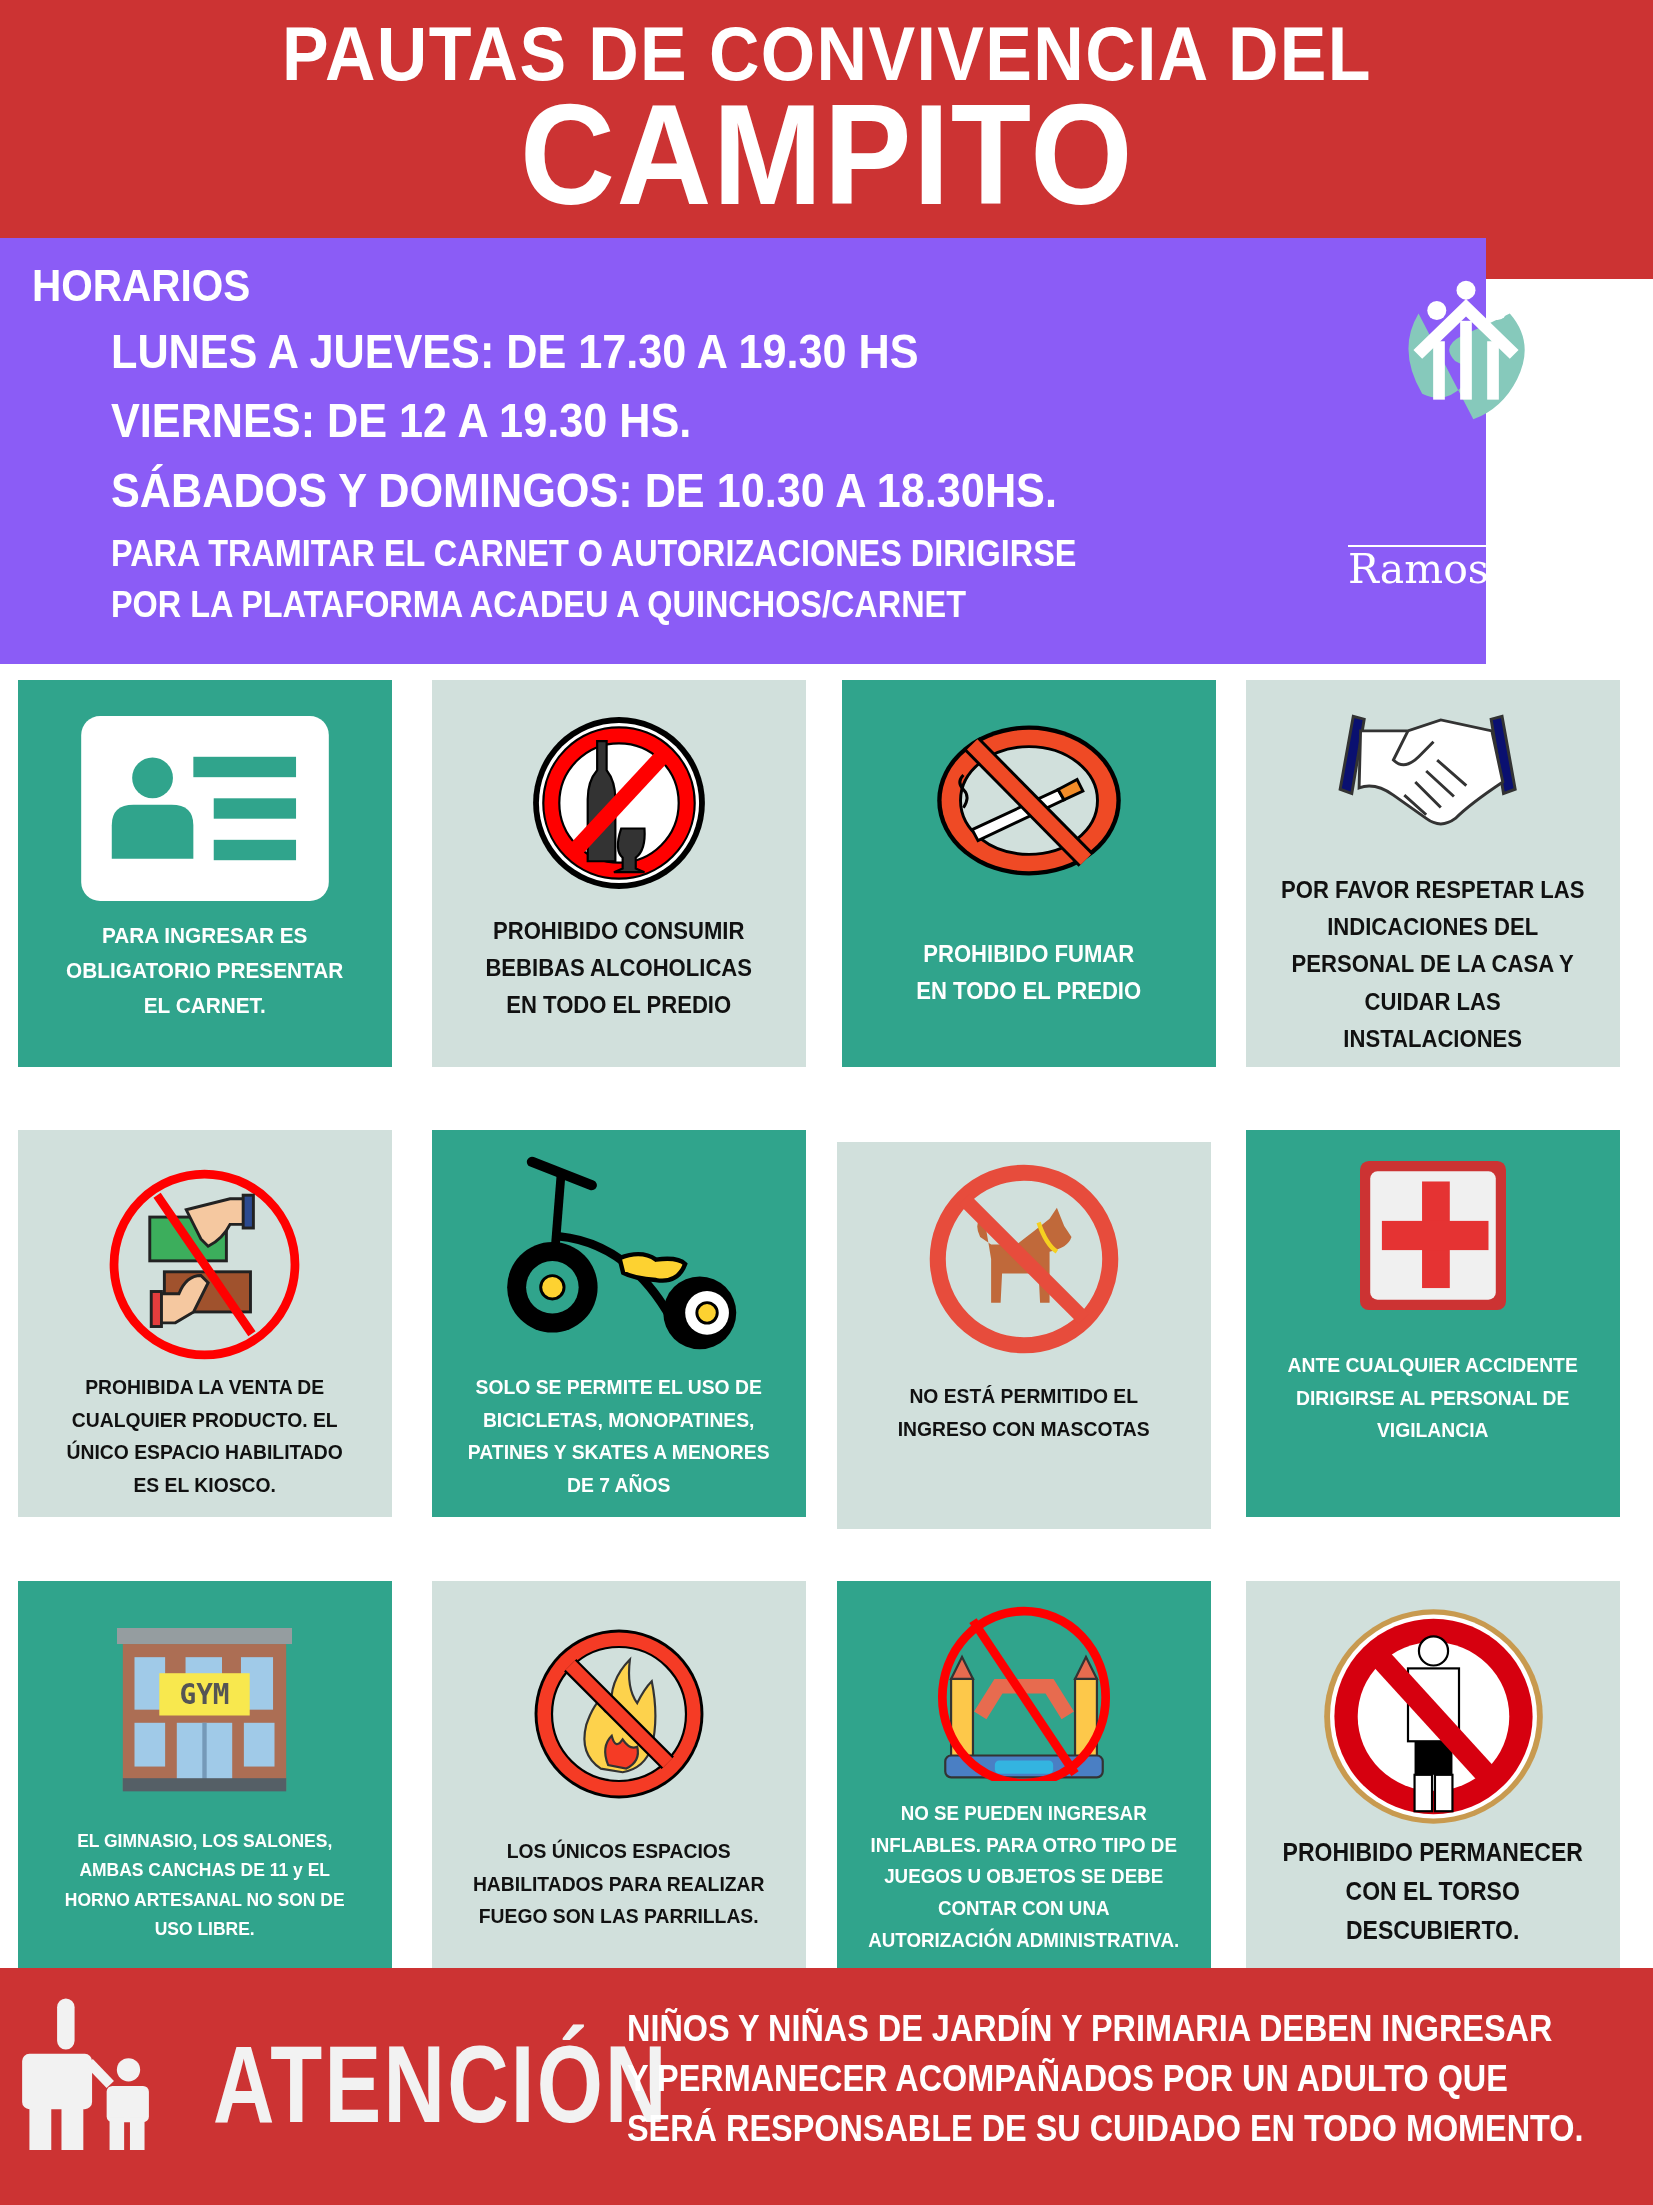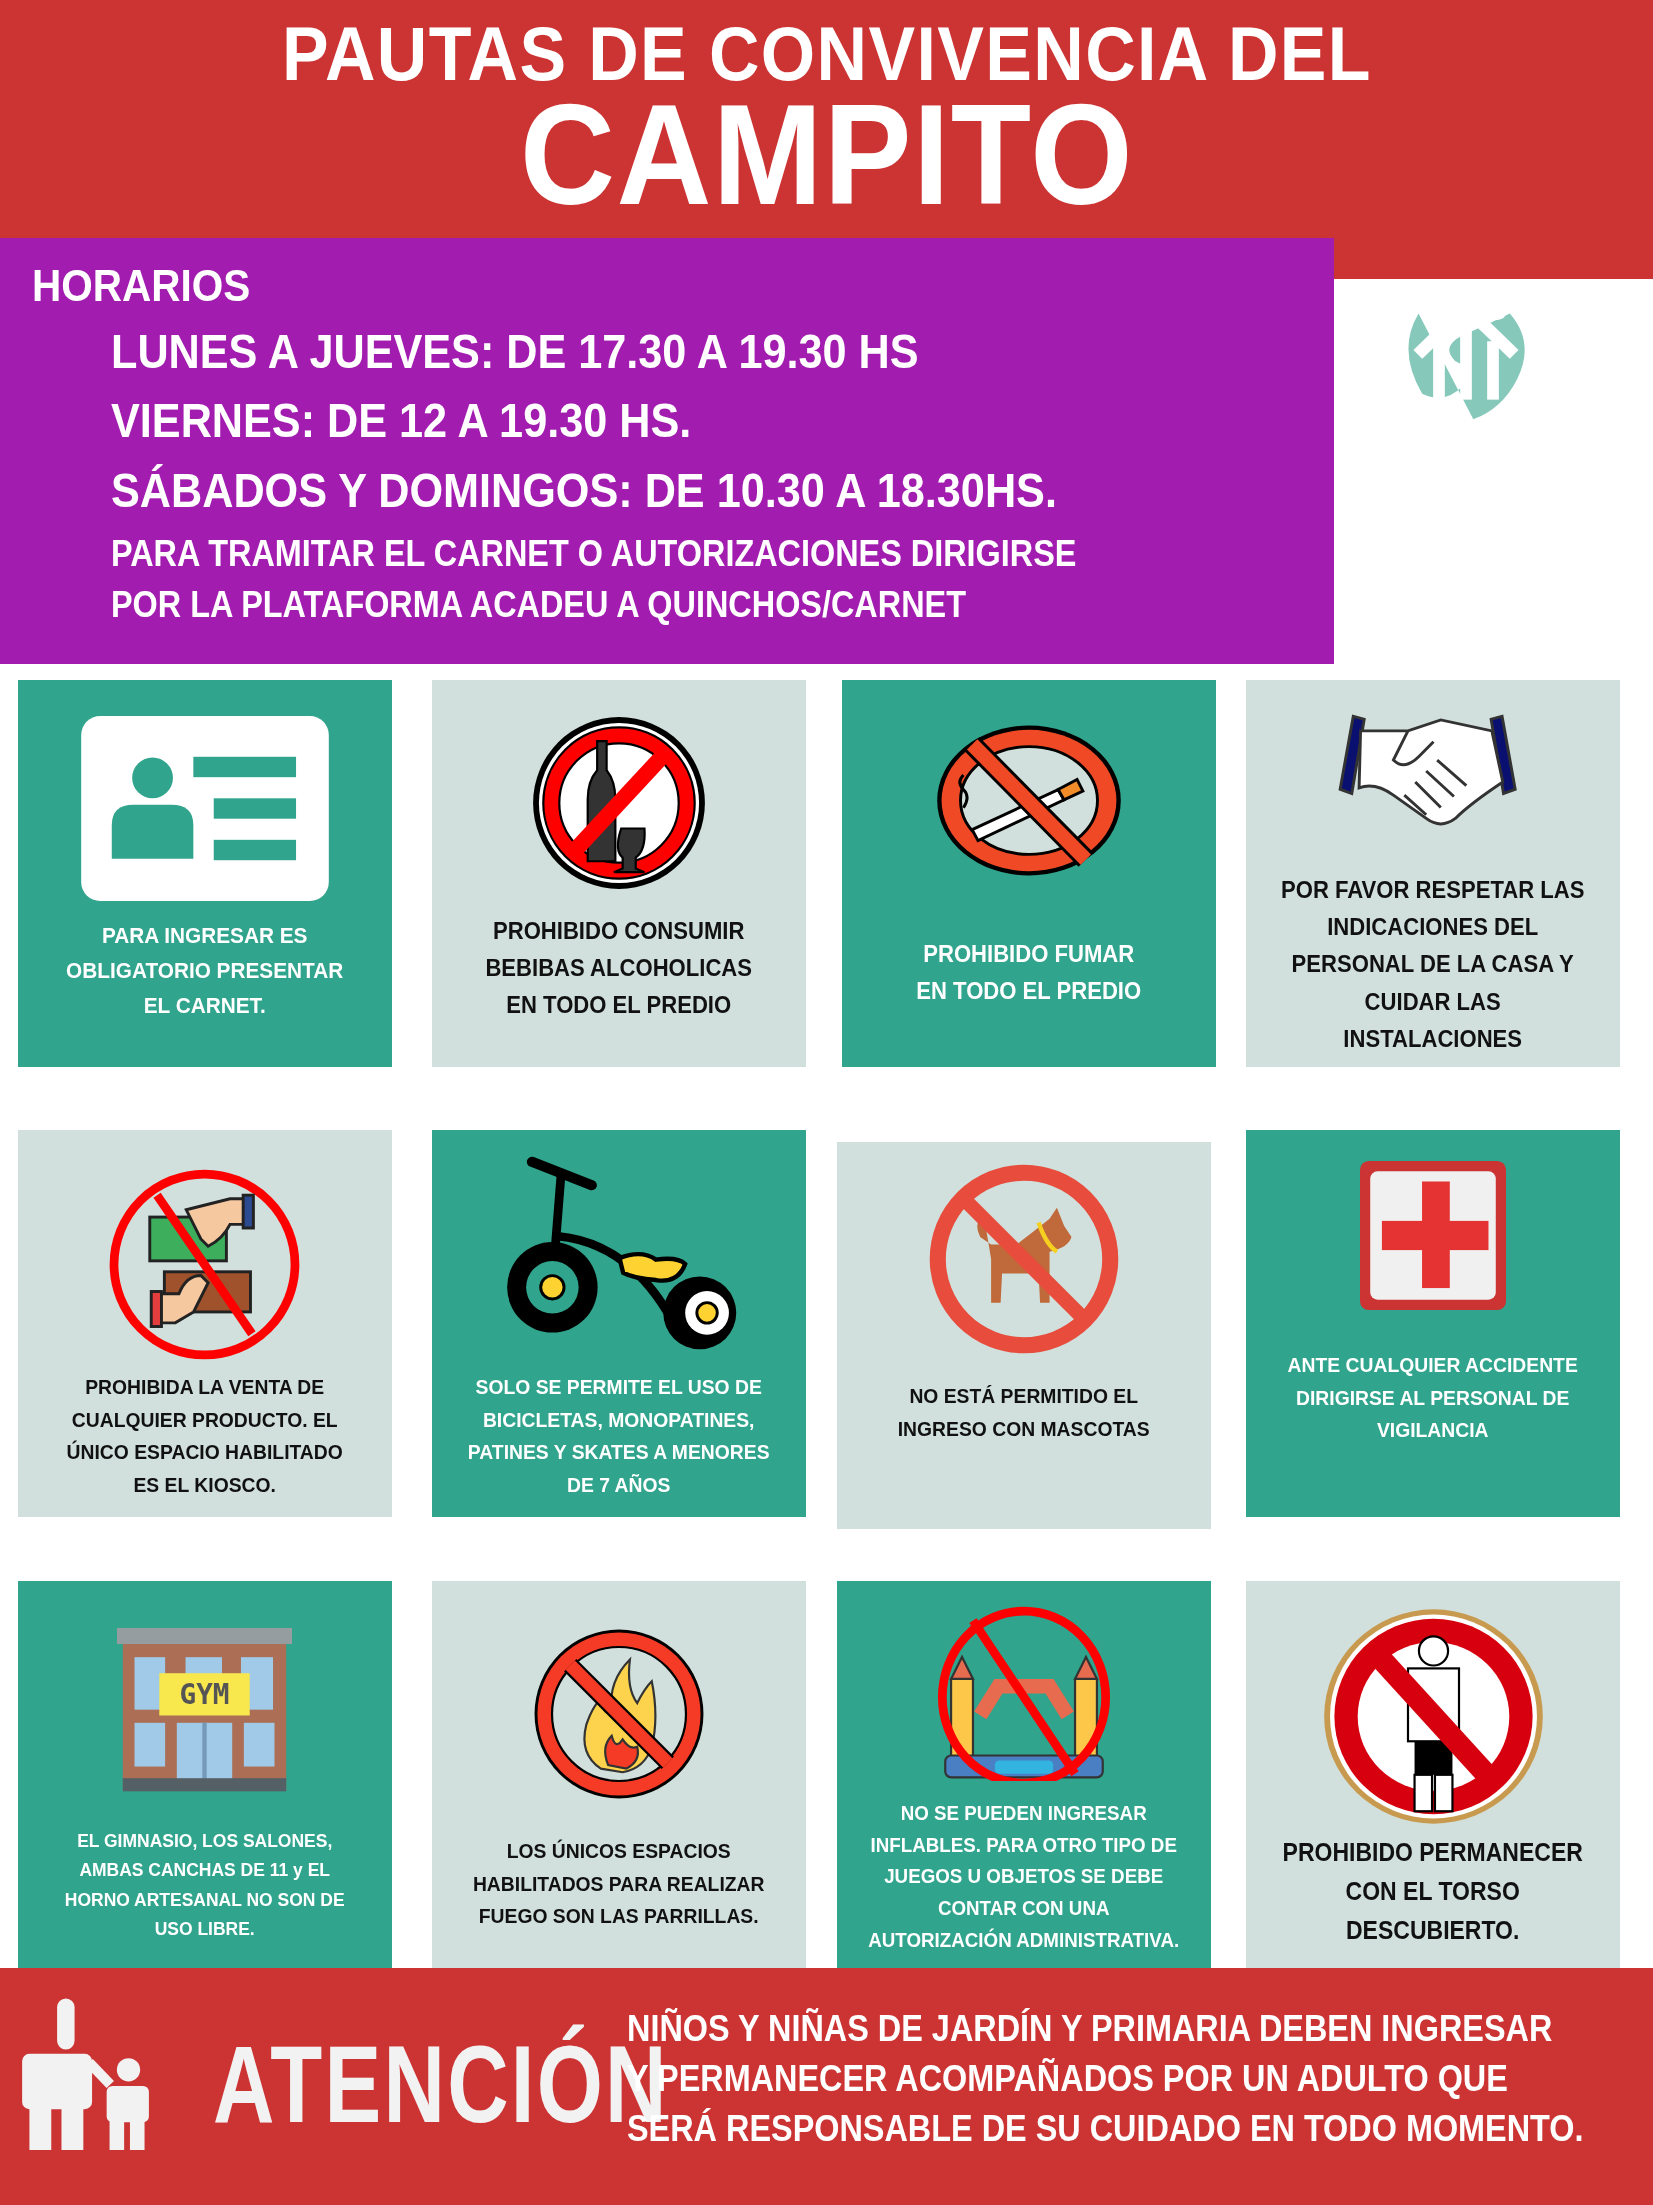--- a/index.html
+++ b/index.html
@@ -3,21 +3,21 @@
 <meta charset="utf-8">
 <style>
   * { box-sizing: border-box; margin: 0; padding: 0; }
   html, body { width: 1654px; height: 2205px; background: #ffffff; overflow: hidden; }
   body { position: relative; font-family: "Liberation Sans", "DejaVu Sans", sans-serif; }
 
   .header { position: absolute; left: 0; top: 0; width: 1654px; height: 279px; background: #cc3333; color: #fff; text-align: center; }
   .header .t1 { position: absolute; left: 0; right: 0; top: 10.2px; font-size: 76px; font-weight: bold; letter-spacing: 1.5px; transform: scaleX(0.92); }
   .header .t2 { position: absolute; left: 0; right: 0; top: 82px; font-size: 143px; font-weight: bold; letter-spacing: 1.5px; line-height: 146px; transform: scaleX(0.92); }
 
-  .horarios { position: absolute; left: 0; top: 238px; width: 1334px; height: 426px; background: #a21caf; color: #fff; }
+  .horarios { position: absolute; left: 0; top: 238px; width: 1486px; height: 426px; background: #8b5cf6; color: #fff; }
   .horarios .label { position: absolute; left: 32px; top: 22px; font-size: 45px; font-weight: bold; transform-origin: left; transform: scaleX(0.9); }
   .horarios .line { position: absolute; left: 111px; font-size: 48px; font-weight: bold; white-space: nowrap; transform-origin: left; transform: scaleX(0.9); }
   .horarios .l1 { top: 86px; }
   .horarios .l2 { top: 155px; }
   .horarios .l3 { top: 225px; }
   .horarios .note { position: absolute; left: 111px; font-size: 36px; font-weight: bold; white-space: nowrap; transform-origin: left; transform: scaleX(0.9); }
   .horarios .n1 { top: 295px; }
   .horarios .n2 { top: 346px; }
 
   .logo { position: absolute; left: 1335px; top: 277px; width: 277px; height: 321px; }

